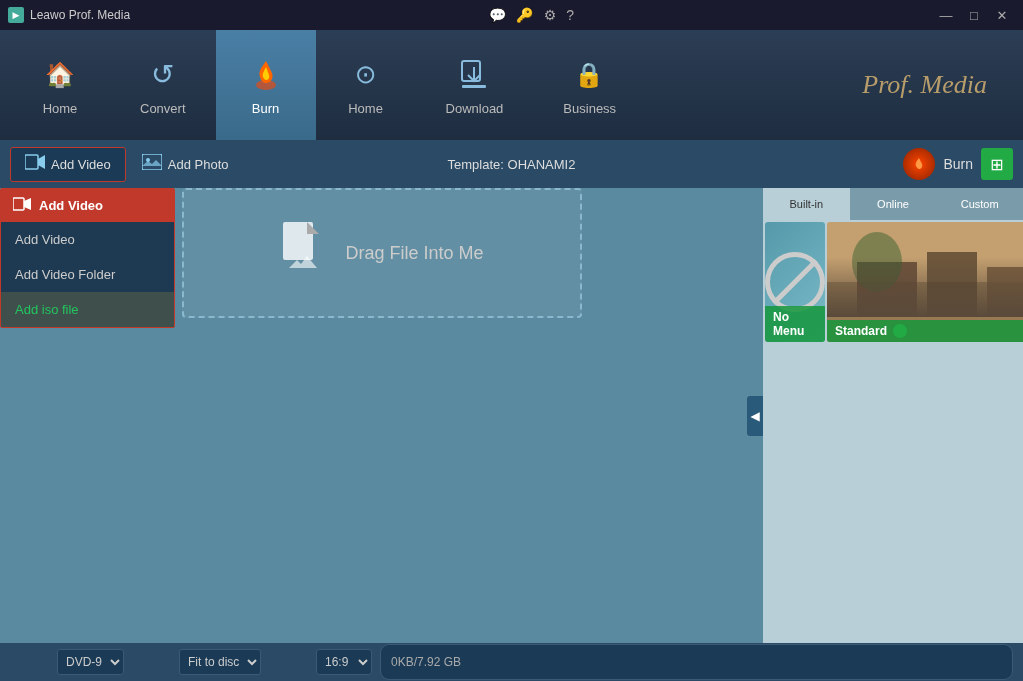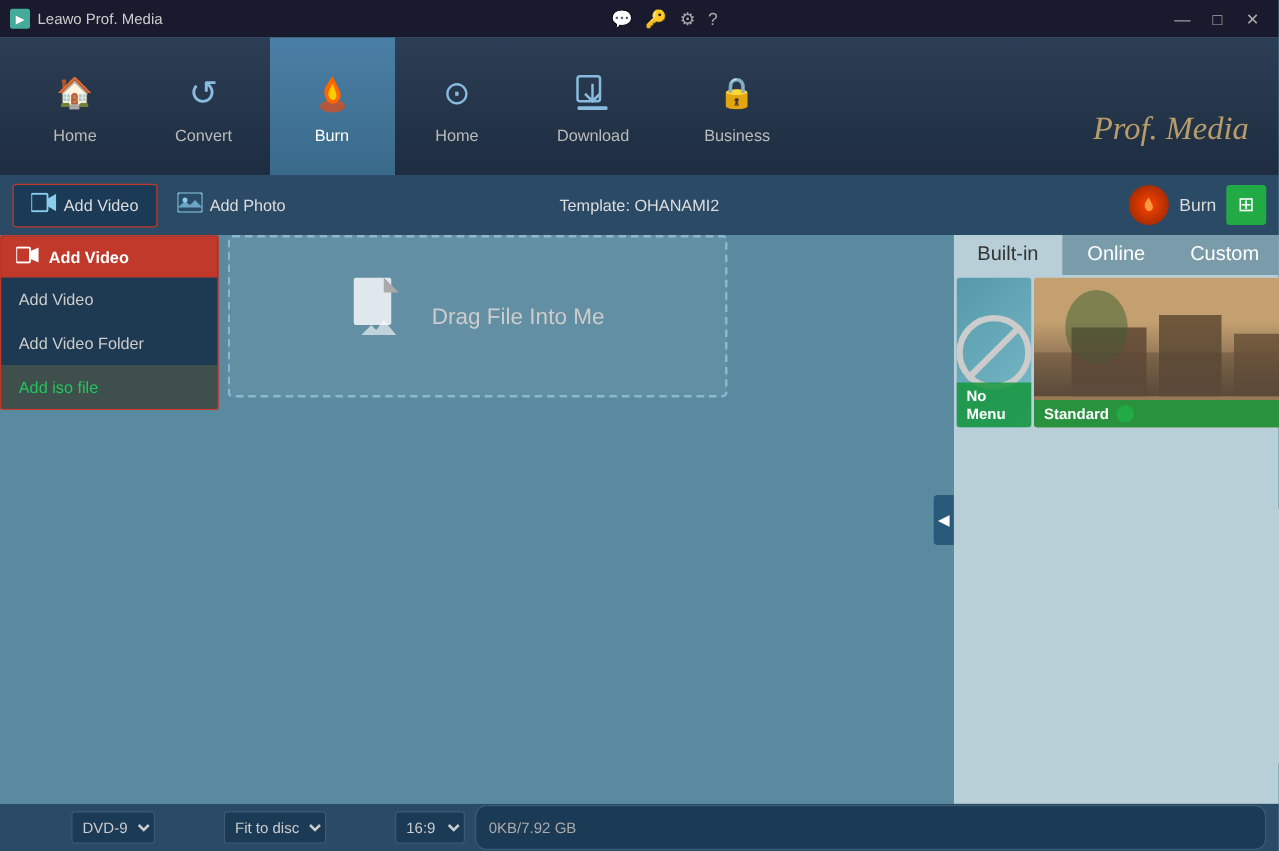--- a/index.html
+++ b/index.html
@@ -59,29 +59,28 @@
     .navbar {
       height: 110px;
       background: linear-gradient(180deg, #2c3e55 0%, #1e2d40 100%);
       display: flex;
       align-items: stretch;
       padding: 0 10px;
       position: relative;
     }
     .brand {
       position: absolute;
-      right: 24px;
+      right: 36px;
       top: 50%;
       transform: translateY(-50%);
       font-family: Georgia, serif;
       color: #c8a96e;
       font-size: 26px;
       font-style: italic;
       opacity: 0.9;
-      margin-top: 18px;
     }
     .nav-item {
       display: flex;
       flex-direction: column;
       align-items: center;
       justify-content: center;
       gap: 6px;
       padding: 0 30px;
       cursor: pointer;
       color: #bbb;
@@ -263,21 +262,21 @@
       flex-direction: column;
     }
     .panel-tabs {
       display: flex;
       background: #8aacba;
       height: 32px;
     }
     .panel-tab {
       flex: 1;
       display: flex; align-items: center; justify-content: center;
-      font-size: 16px;
+      font-size: 11px;
       cursor: pointer;
       color: #fff;
       background: #7a9caa;
       border: none;
     }
     .panel-tab.active {
       background: #b8cfd8;
       color: #333;
     }
     .template-list {

